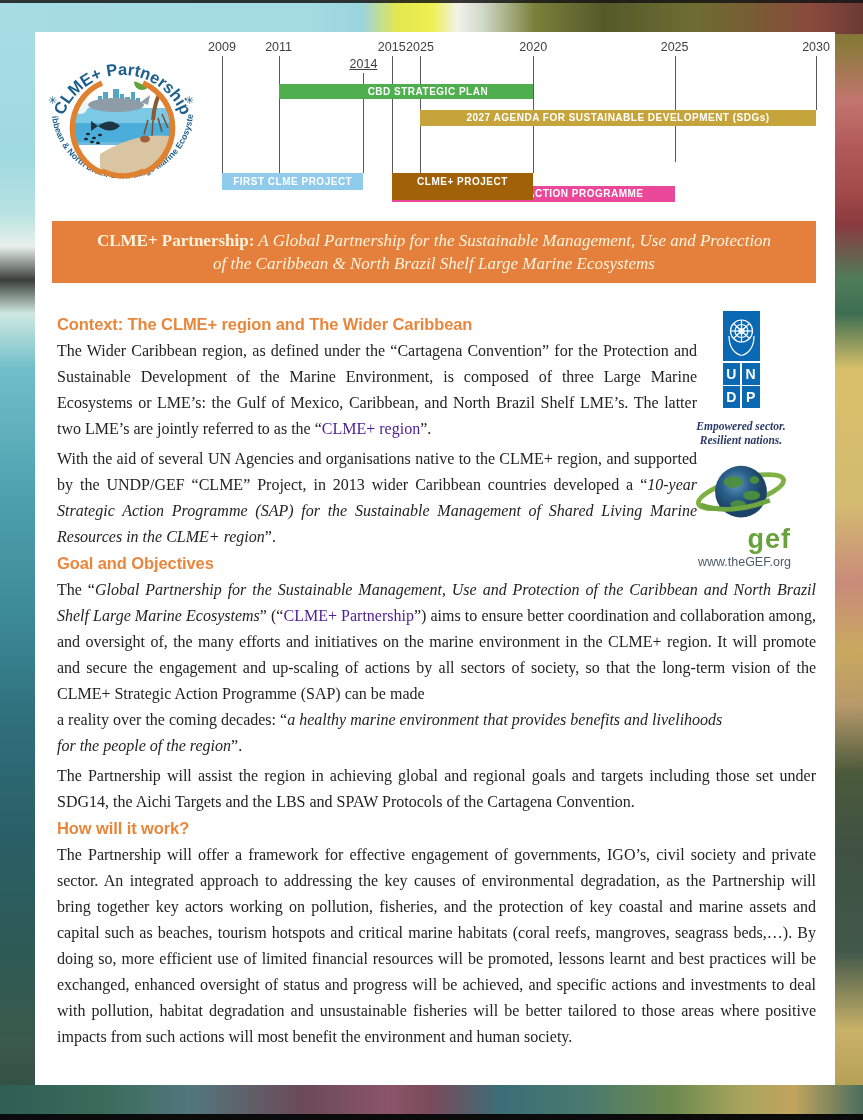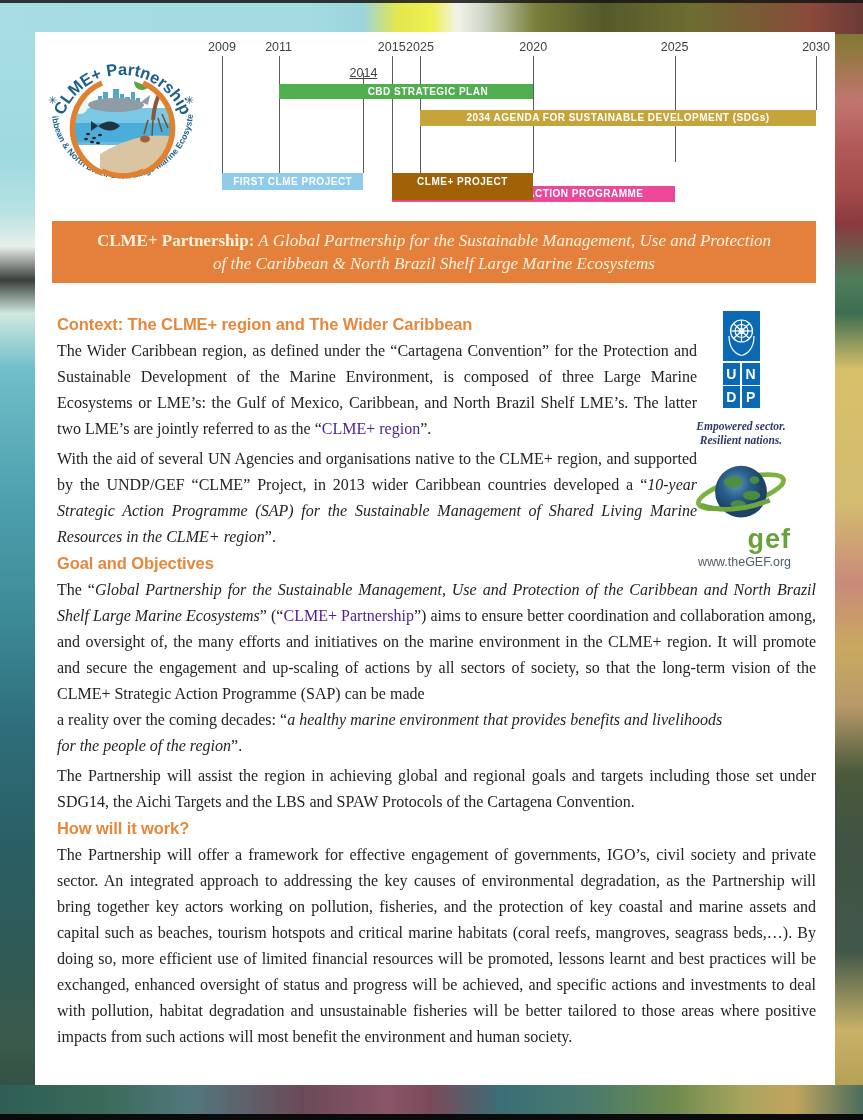--- a/index.html
+++ b/index.html
@@ -130,34 +130,34 @@
         <path d="M 103,41 A 49,49 0 0 1 103,131" stroke="#e0812f" stroke-width="5.5" fill="none"></path>
         <path d="M 62,129 A 49,49 0 0 0 104,129" stroke="#e0812f" stroke-width="5.5" fill="none"></path>
       </svg>
     </div>
 
     <div class="timeline" id="timeline">
         <div class="tl-label" style="left: 187px; top: 8px;">2009</div>
         <div class="tl-line" style="left: 187px; top: 24px; height: 117px;"></div>
         <div class="tl-label" style="left: 243.58px; top: 8px;">2011</div>
         <div class="tl-line" style="left: 244px; top: 24px; height: 117px;"></div>
-        <div class="tl-label" style="left: 328.45px; top: 34px; text-decoration: underline;">2014</div>
+        <div class="tl-label" style="left: 328.45px; top: 25px; text-decoration: underline;">2014</div>
         <div class="tl-line" style="left: 328px; top: 41px; height: 100px;"></div>
         <div class="tl-label" style="left: 356.74px; top: 8px;">2015</div>
         <div class="tl-line" style="left: 357px; top: 24px; height: 117px;"></div>
         <div class="tl-label" style="left: 385.03px; top: 8px;">2025</div>
         <div class="tl-line" style="left: 385px; top: 24px; height: 117px;"></div>
         <div class="tl-label" style="left: 498.19px; top: 8px;">2020</div>
         <div class="tl-line" style="left: 498px; top: 24px; height: 117px;"></div>
         <div class="tl-label" style="left: 639.64px; top: 8px;">2025</div>
         <div class="tl-line" style="left: 640px; top: 24px; height: 106px;"></div>
         <div class="tl-label" style="left: 781.09px; top: 8px;">2030</div>
         <div class="tl-line" style="left: 781px; top: 24px; height: 54px;"></div>
         <div class="tl-bar" style="left: 243.58px; width: 254.61px; top: 52px; height: 15px; line-height: 15px; background: rgb(79, 174, 78); padding-left: 44px;">CBD STRATEGIC PLAN</div>
-        <div class="tl-bar" style="left: 385.03px; width: 396.06px; top: 78px; height: 16px; line-height: 16px; background: rgb(198, 164, 60);">2034 AGENDA FOR SUSTAINABLE DEVELOPMENT (SDGs)</div>
+        <div class="tl-bar" style="left: 385.03px; width: 396.06px; top: 78px; height: 16px; line-height: 16px; background: rgb(198, 164, 60);">2027 AGENDA FOR SUSTAINABLE DEVELOPMENT (SDGs)</div>
         <div class="tl-bar" style="left: 356.74px; width: 282.9px; top: 114px; height: 16px; line-height: 16px; background: #ec4899; margin-top: 40px;">CLME+ STRATEGIC ACTION PROGRAMME</div>
         <div class="tl-bar" style="left: 187px; width: 141.45px; top: 141px; height: 17px; line-height: 17px; background: rgb(144, 203, 236);">FIRST CLME PROJECT</div>
         <div class="tl-bar" style="left: 356.74px; width: 141.45px; top: 141px; height: 27px; line-height: 17px; background: #a16207;">CLME+ PROJECT</div>
       </div>
 
     <div class="banner">
       <span class="b-bold">CLME+ Partnership:</span><span class="b-italic"> A Global Partnership for the Sustainable Management, Use and Protection of the Caribbean &amp; North Brazil Shelf Large Marine Ecosystems</span>
     </div>
 
     <div class="main">

